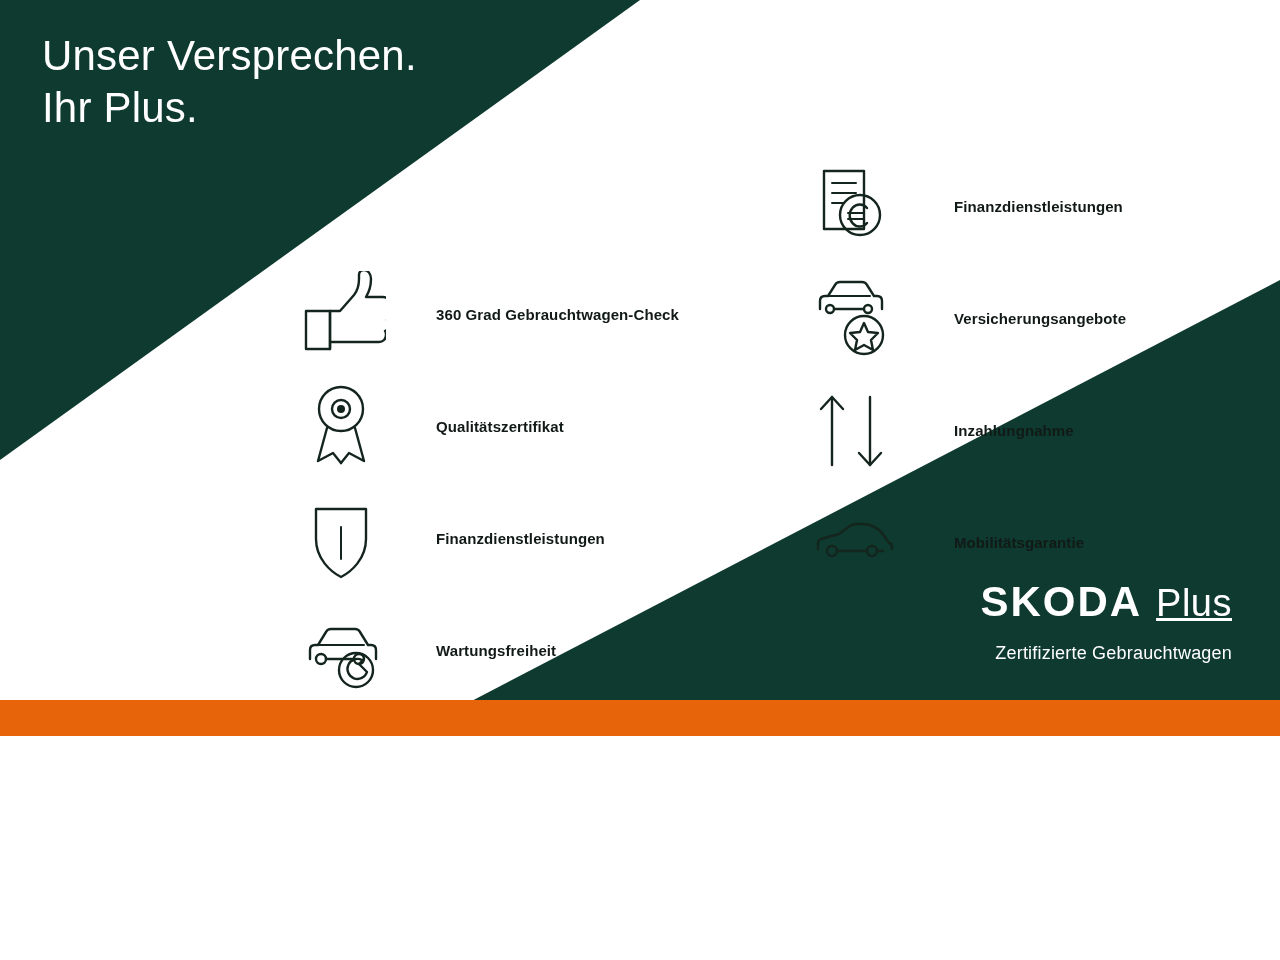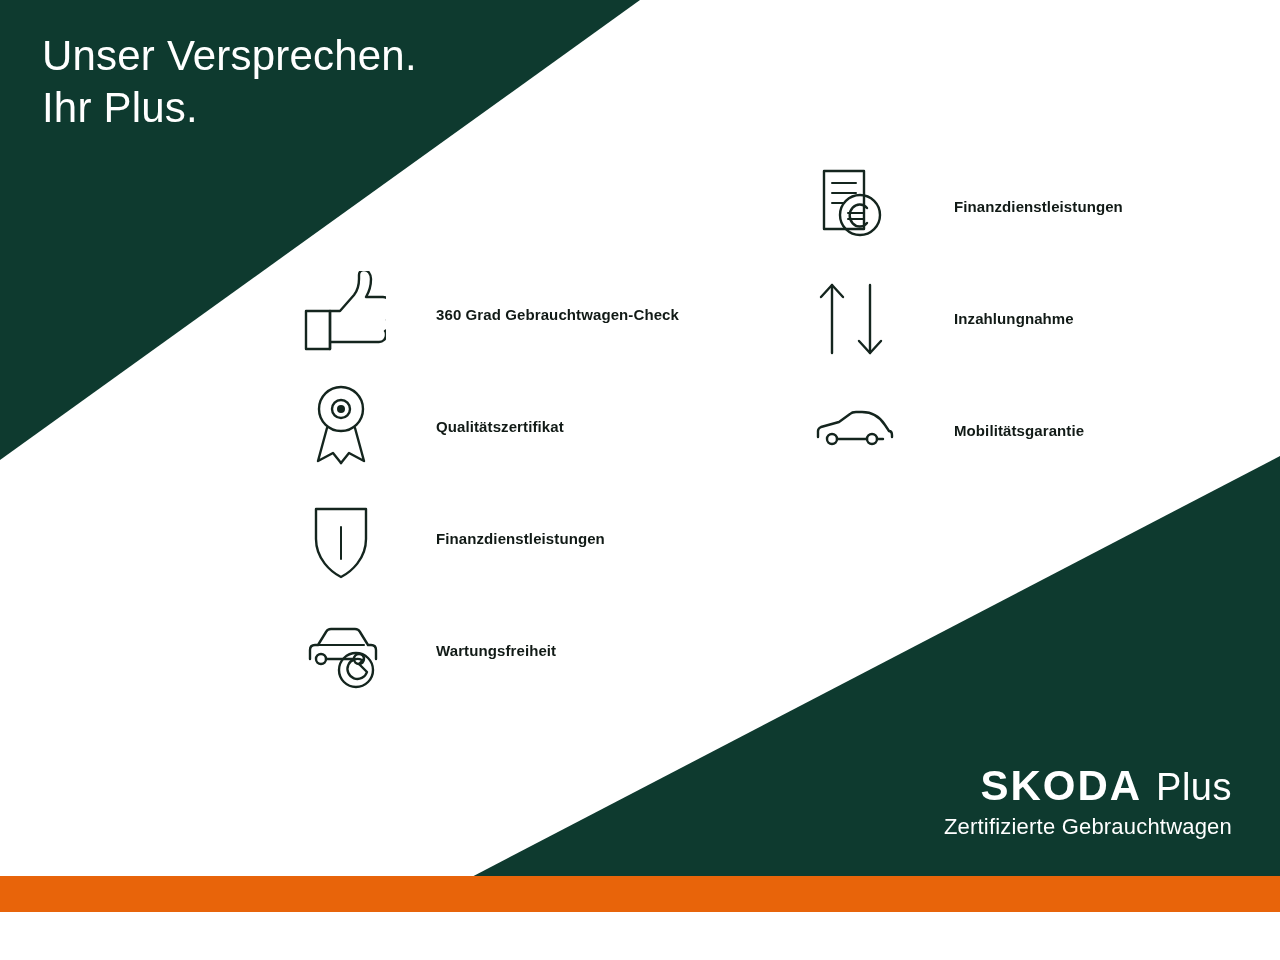--- a/index.html
+++ b/index.html
@@ -9,21 +9,21 @@
   body {
     width: 1280px;
     height: 960px;
     background: #ffffff;
     font-family: "Liberation Sans", sans-serif;
     overflow: hidden;
   }
   #page {
     position: relative;
     width: 1280px;
-    height: 912px;
+    height: 736px;
     background: #ffffff;
     overflow: hidden;
   }
 
   
   .shape-top {
     position: absolute;
     left: 0;
     top: 0;
     width: 640px;
@@ -125,25 +125,26 @@
   .brand-name {
     font-size: 42px;
     font-weight: bold;
     letter-spacing: 2px;
   }
   .brand-plus {
     font-size: 38px;
     font-weight: 400;
     letter-spacing: 0.5px;
     margin-left: 14px;
+    text-decoration: underline;
   }
   .brand-sub {
-    font-size: 22px;
+    font-size: 18px;
     font-weight: 400;
-    margin-top: 4px;
+    margin-top: 17px;
     letter-spacing: 0.2px;
   }
 </style>
 </head>
 <body>
 
 <div id="page">
 
   <div class="shape-top"></div>
   <div class="shape-bottom"></div>
@@ -213,20 +214,34 @@
           <path class="ln" d="M16 8 h40 v58 h-40 z"></path>
           <path class="ln-thin" d="M24 20 h24 M24 30 h24 M24 40 h12"></path>
           <circle class="ln" cx="52" cy="52" r="20"></circle>
           <path class="ln" d="M59 45 a10 11 0 1 0 0 15"></path>
           <path class="ln-thin" d="M40 50 h15 M40 56 h15"></path>
         </svg>
       </span>
       <span class="label">Finanzdienstleistungen</span>
     </div>
 
+    <div class="feature">
+      <span class="icon">
+        <svg width="90" height="86" viewBox="0 0 90 86">
+          <path class="ln" d="M12 34 v-8 c0 -3 2 -5 5 -5 h3 l7 -11 c1 -2 3 -3 5 -3 h22 c2 0 4 1 5 3 l7 11 h3 c3 0 5 2 5 5 v8"></path>
+          <path class="ln-thin" d="M20 21 h42"></path>
+          <circle class="ln" cx="22" cy="34" r="4"></circle>
+          <circle class="ln" cx="60" cy="34" r="4"></circle>
+          <path class="ln" d="M26 34 h30"></path>
+          <circle class="ln" cx="56" cy="60" r="19"></circle>
+          <path class="ln" d="M56 48 l4 9 l10 1 l-7 7 l2 10 l-9 -5 l-9 5 l2 -10 l-7 -7 l10 -1 z"></path>
+        </svg>
+      </span>
+      <span class="label">Versicherungsangebote</span>
+    </div>
 
     <div class="feature">
       <span class="icon">
         <svg width="90" height="86" viewBox="0 0 90 86">
           <path class="ln" d="M24 78 V10"></path>
           <path class="ln" d="M13 22 L24 10 L35 22"></path>
           <path class="ln" d="M62 10 V78"></path>
           <path class="ln" d="M51 66 L62 78 L73 66"></path>
         </svg>
       </span>

